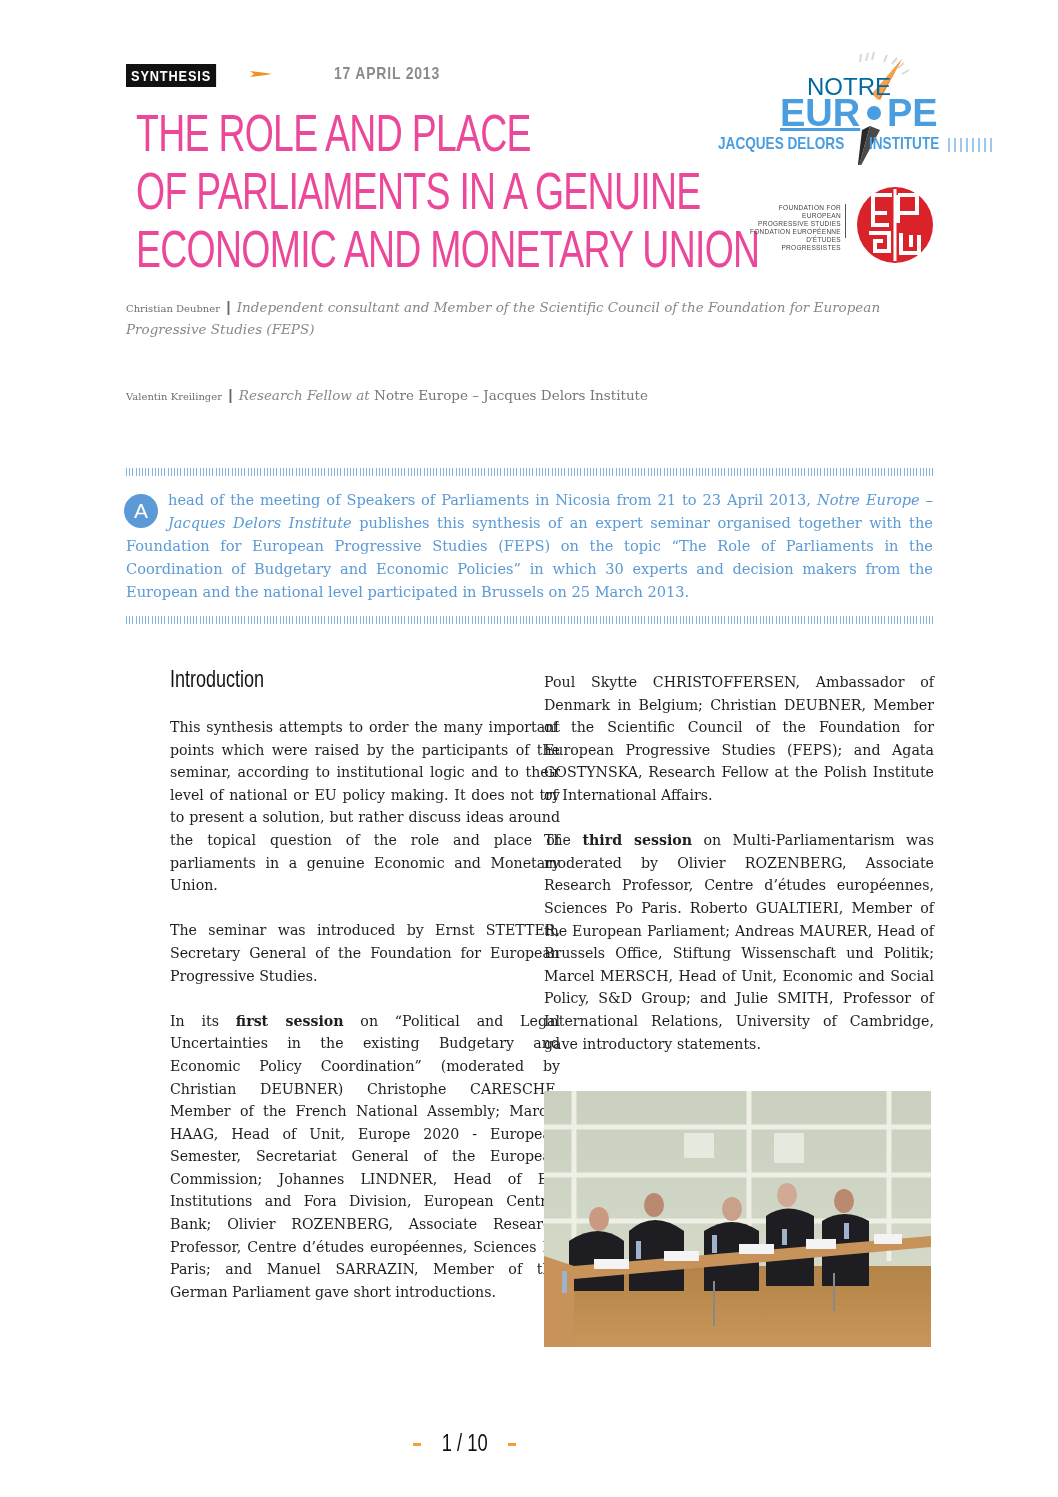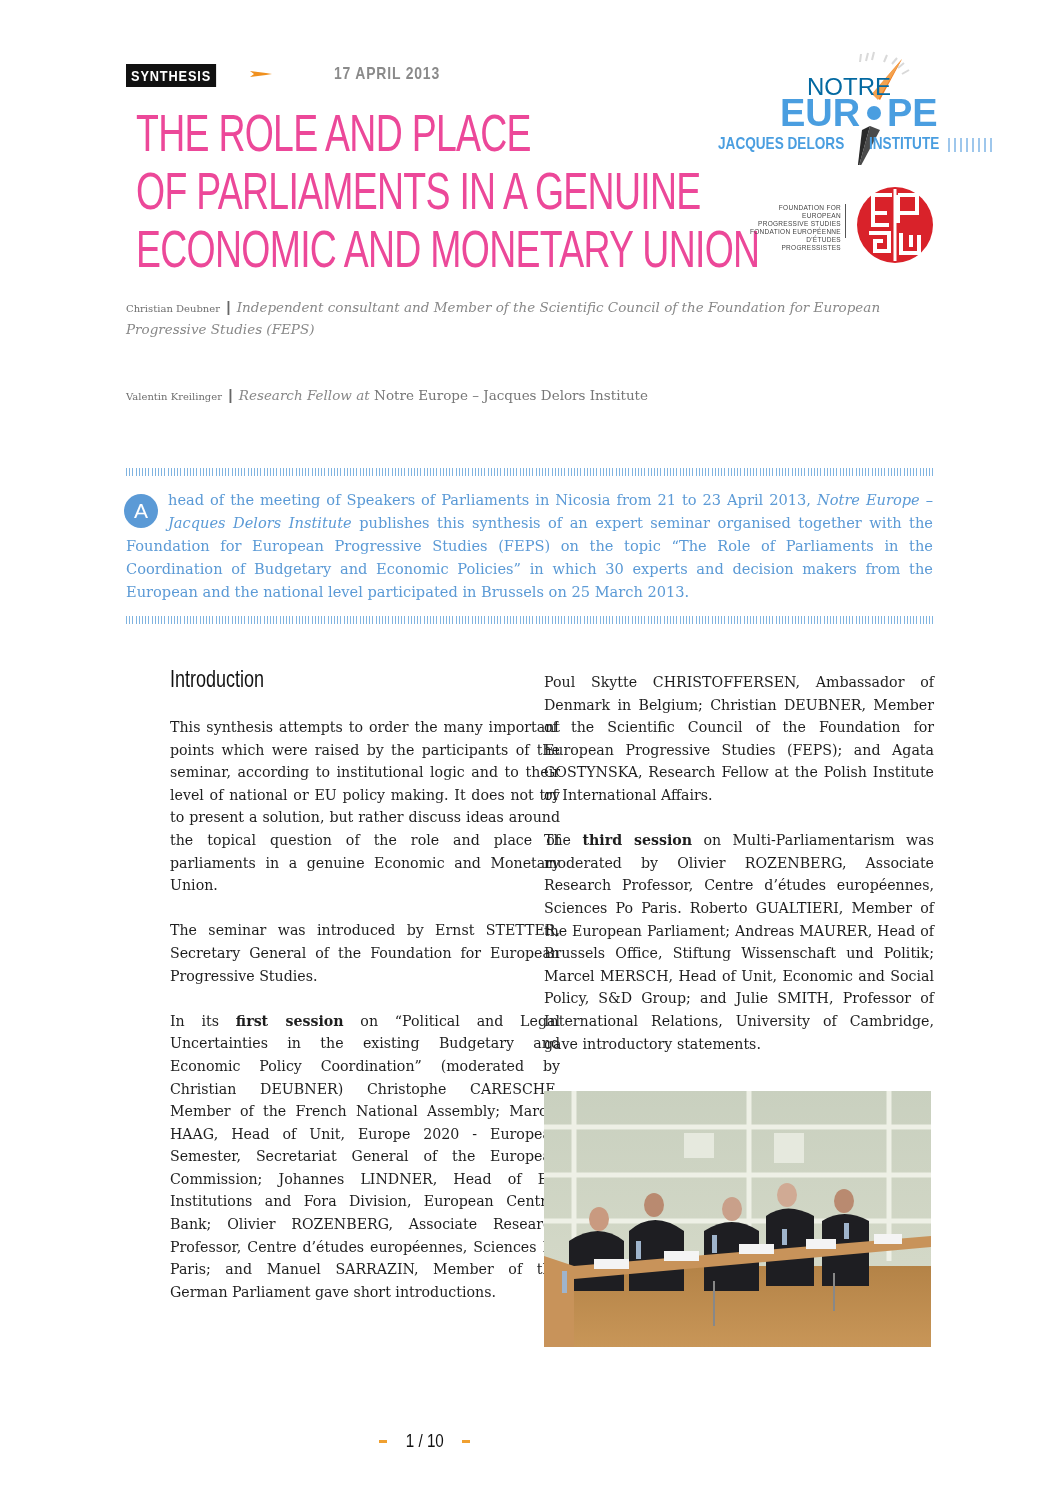--- a/index.html
+++ b/index.html
@@ -39,21 +39,21 @@
   #col-left { left:126px; top:664px;margin-left:44px; }
   #col-right { left:544px; top:671px; }
   #intro-heading { font-family:"Liberation Sans", sans-serif; font-size:24px; line-height:30px; color:#111; transform:scaleX(0.75); transform-origin:left center; margin-bottom:22px; white-space:nowrap; }
   .col p { margin:0 0 22.6px 0; }
   .col b { font-weight:bold; }
 
   
   #photo { left:544px; top:1091px; width:387px; height:256px; overflow:hidden; }
 
   
-  #footer { left:0; width:849px; top:1430px; text-align:center; font-family:"Liberation Sans", sans-serif; font-size:19px; color:#111; }
+  #footer { left:0; width:849px; top:1430px; text-align:center; font-family:"Liberation Sans", sans-serif; font-size:23px; color:#111;padding-left:40px; }
   #footer .dash { display:inline-block; width:8px; height:3px; background:#f0a030; vertical-align:middle; margin:0 8px; }
   #page-num { display:inline-block; transform:scaleX(0.8); }
 </style>
 </head>
 <body>
 
 <div id="tag-row" class="abs">
   <span id="tag-badge">SYNTHESIS</span>
   <span style="margin-left:-30px;">
     <svg width="22" height="10" viewBox="0 0 22 10">
@@ -92,21 +92,21 @@
       <line x1="186" y1="18" x2="192" y2="13"></line>
       <line x1="190" y1="24" x2="197" y2="20"></line>
     </g>
     <polygon points="190,9 168,50 160,44" fill="#f07d1e"></polygon>
     <polygon points="166,50 160,44 190,9" fill="#f4a24e"></polygon>
     <polygon points="145,123 168,80 158,76" fill="#4a4a4a"></polygon>
     <polygon points="145,123 158,76 150,80" fill="#2a2a2a"></polygon>
     <circle cx="162" cy="63" r="7" fill="#4a9ee0"></circle>
   </svg>
   <div class="abs" style="left:95px; top:23px; font-family:'Liberation Sans',sans-serif; font-weight:normal; font-size:24px; color:#0369a1; letter-spacing:0px;">NOTRE</div>
-  <div class="abs" style="left:68px; top:42px; font-family:'Liberation Sans',sans-serif; font-weight:bold; font-size:38px; color:#4a9ee0;">EUR</div>
+  <div class="abs" style="left:68px; top:42px; font-family:'Liberation Sans',sans-serif; font-weight:bold; font-size:38px; color:#4a9ee0;text-decoration:underline;">EUR</div>
   <div class="abs" style="left:175px; top:42px; font-family:'Liberation Sans',sans-serif; font-weight:bold; font-size:38px; color:#4a9ee0;">PE</div>
   <div class="abs" style="left:6px; top:84px; font-family:'Liberation Sans',sans-serif; font-weight:bold; font-size:17px; color:#4a9ee0; transform:scaleX(0.8); transform-origin:left center; white-space:nowrap;">JACQUES DELORS</div>
   <div class="abs" style="left:157px; top:84px; font-family:'Liberation Sans',sans-serif; font-weight:bold; font-size:17px; color:#4a9ee0; transform:scaleX(0.8); transform-origin:left center; white-space:nowrap;">INSTITUTE</div>
   <div class="abs" style="left:236px; top:88px; width:44px; height:14px; background-image:repeating-linear-gradient(90deg,#9ec7ec 0 2px, transparent 2px 6px);"></div>
 </div>
 
 <div id="feps-logo" class="abs">
   <div class="abs" style="left:0; top:22px; width:96px; text-align:right; font-family:'Liberation Sans',sans-serif; font-size:6.5px; line-height:8px; color:#444; letter-spacing:0.3px;">
     <div>FOUNDATION FOR EUROPEAN</div>
     <div>PROGRESSIVE STUDIES</div>

